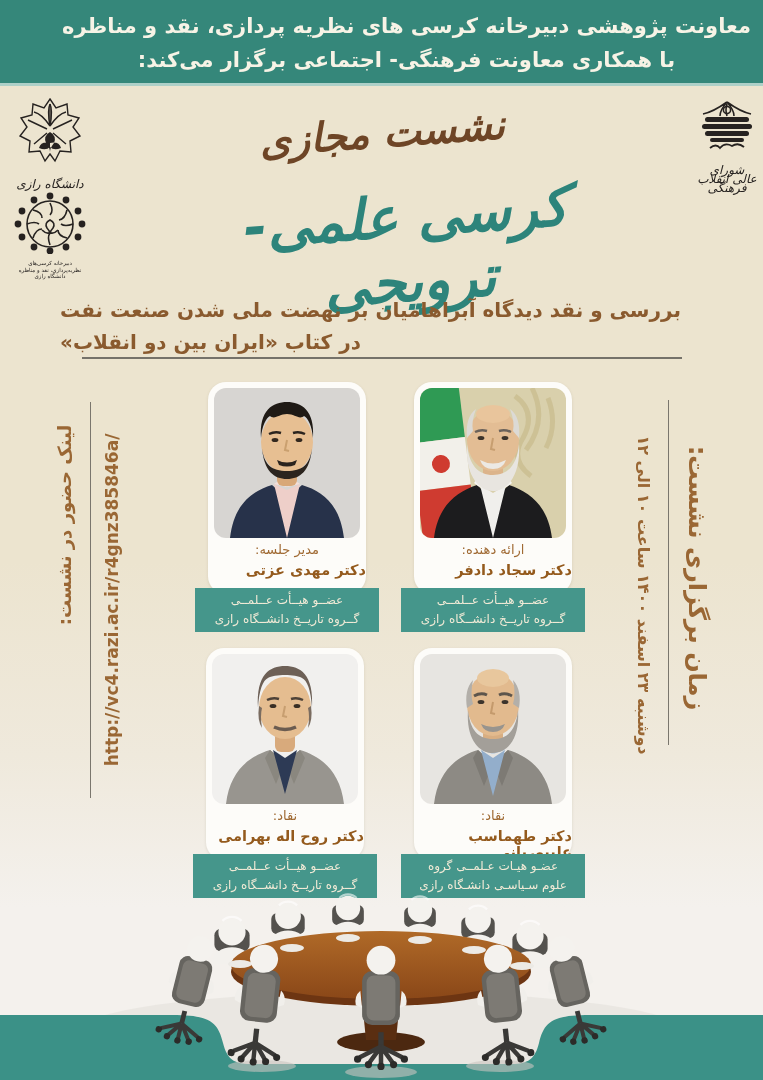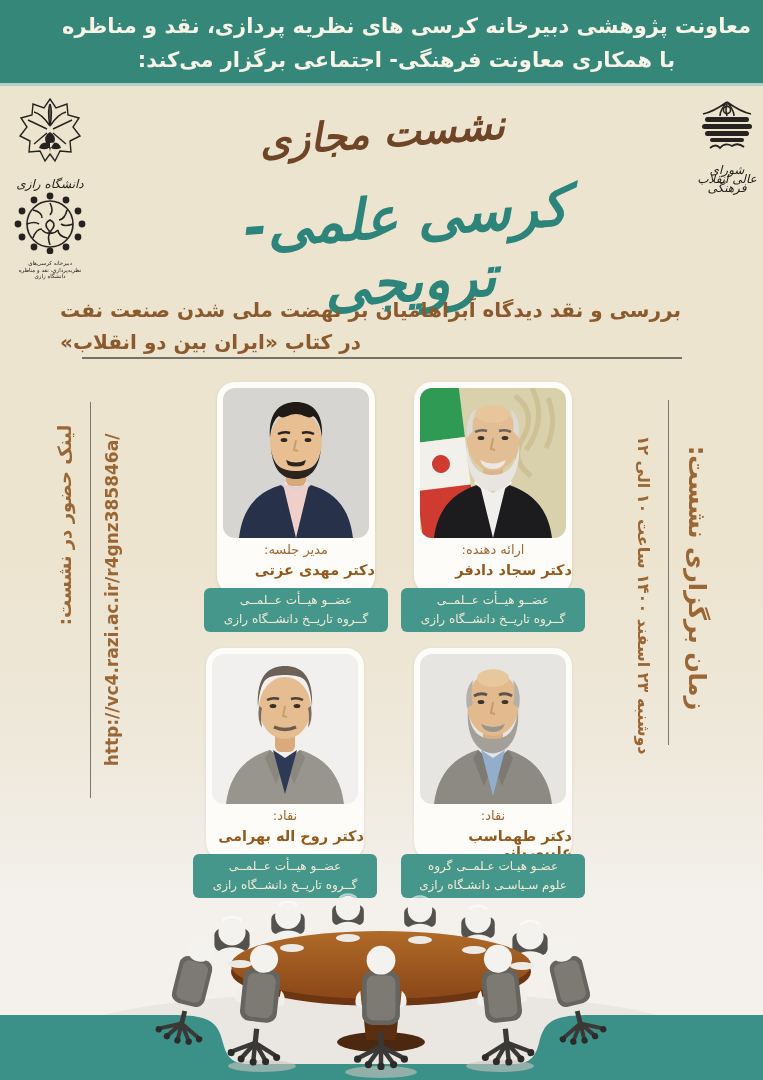--- a/index.html
+++ b/index.html
@@ -55,37 +55,37 @@
     transform:translate(-50%,-50%) rotate(90deg);}
   .v-left-label{left:64px;top:525px;font-size:18px;font-weight:bold;
     transform:translate(-50%,-50%) rotate(-90deg);}
   .v-left-url{left:112px;top:600px;font-size:17px;font-weight:bold;direction:ltr;
     transform:translate(-50%,-50%) rotate(-90deg);}
   .vrule{position:absolute;width:0;border-left:1.5px solid #7a766d;}
   .v-right-rule{left:668px;top:400px;height:345px;}
   .v-left-rule{left:90px;top:402px;height:396px;}
   
   .card-wrap{position:absolute;width:158px;height:250px;}
-  .pos-tr{left:414px;top:382px;} .pos-tl{left:217px;top:382px;}
+  .pos-tr{left:414px;top:382px;} .pos-tl{left:208px;top:382px;}
   .pos-br{left:414px;top:648px;} .pos-bl{left:206px;top:648px;}
   .card{
     position:absolute;left:0;top:0;width:158px;height:212px;
     background:var(--card-bg,#fdfcf9);border-radius:18px;
     box-shadow:0 1px 3px rgba(120,110,90,.18);
   }
   .photo{position:absolute;left:6px;top:6px;width:146px;height:150px;
     border-radius:12px;overflow:hidden;}
   .photo svg{display:block;width:146px;height:150px;}
   .role{position:absolute;left:0;top:160px;width:158px;text-align:center;
     font-size:13px;color:#a06a33;}
   .name{position:absolute;left:0;top:180px;width:158px;
     font-size:14.5px;font-weight:bold;color:var(--brown-name,#945a1d);}
   .badge{
     position:absolute;left:-13px;top:206px;width:184px;height:44px;
-    background:var(--teal-badge,#45968b);border-radius:6px;
+    background:var(--teal-badge,#45968b);border-radius:0;
     color:var(--badge-text,#f1ead6);text-align:center;
     font-size:12px;line-height:19px;padding-top:3px;
   }
   
   .scene{position:absolute;left:0;top:880px;width:763px;height:200px;}
 </style>
 </head>
 <body>
 
 <div class="poster" dir="rtl">

